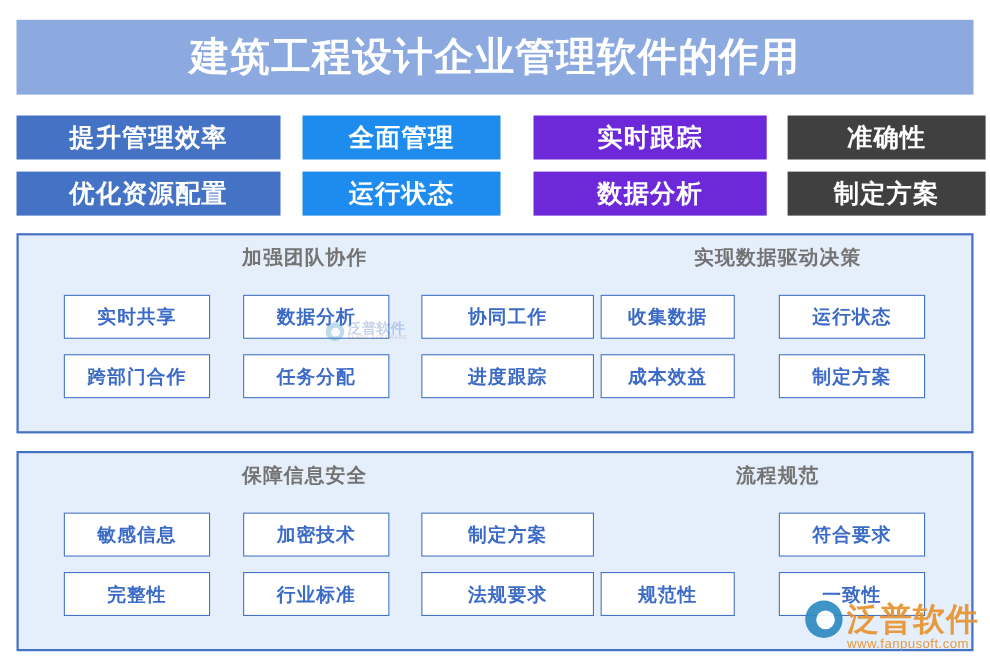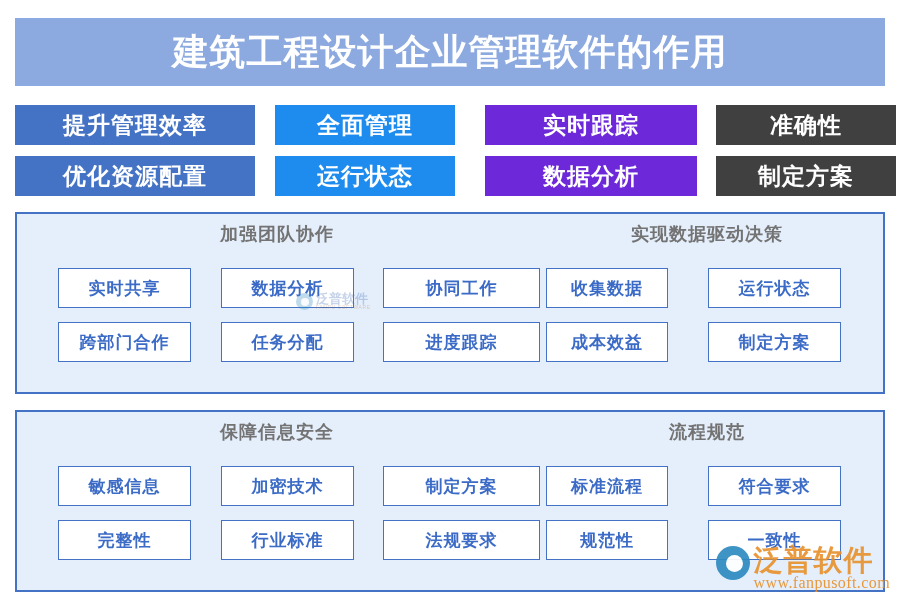--- a/index.html
+++ b/index.html
@@ -194,22 +194,22 @@
   }
   #wm-corner .corner-words {
     display: flex; flex-direction: column; line-height: 1.05;
   }
   #wm-corner .corner-cn {
     font-size: 29px; font-weight: bold; color: #E8922E;
     letter-spacing: 1px;
     font-family: "Liberation Serif", "DejaVu Serif", serif;
   }
   #wm-corner .corner-url {
-    font-size: 16px; color: #E8922E; letter-spacing: 0.4px;
-    font-family: Liberation Serif, serif;
+    font-size: 12px; color: #E8922E; letter-spacing: 0.4px;
+    font-family: Liberation Sans, sans-serif;
   }
 </style>
 </head>
 <body>
 
 <div id="title-banner">
   <span class="title-text">建筑工程设计企业管理软件的作用</span>
 </div>
 
 <div class="tag-row" id="tag-row-1">
@@ -247,21 +247,20 @@
 
 <div class="panel" id="panel-2">
   <div class="panel-headers">
     <div class="panel-header left-head">保障信息安全</div>
     <div class="panel-header right-head">流程规范</div>
   </div>
   <div class="chip-grid">
     <div class="chip r0 c0">敏感信息</div>
     <div class="chip r0 c1">加密技术</div>
     <div class="chip r0 c2">制定方案</div>
-    <div class="chip r0 c3">标准流程</div>
     <div class="chip r0 c4">符合要求</div>
     <div class="chip r1 c0">完整性</div>
     <div class="chip r1 c1">行业标准</div>
     <div class="chip r1 c2">法规要求</div>
     <div class="chip r1 c3">规范性</div>
     <div class="chip r1 c4">一致性</div>
   </div>
 </div>
 
 <div class="wm-center">

